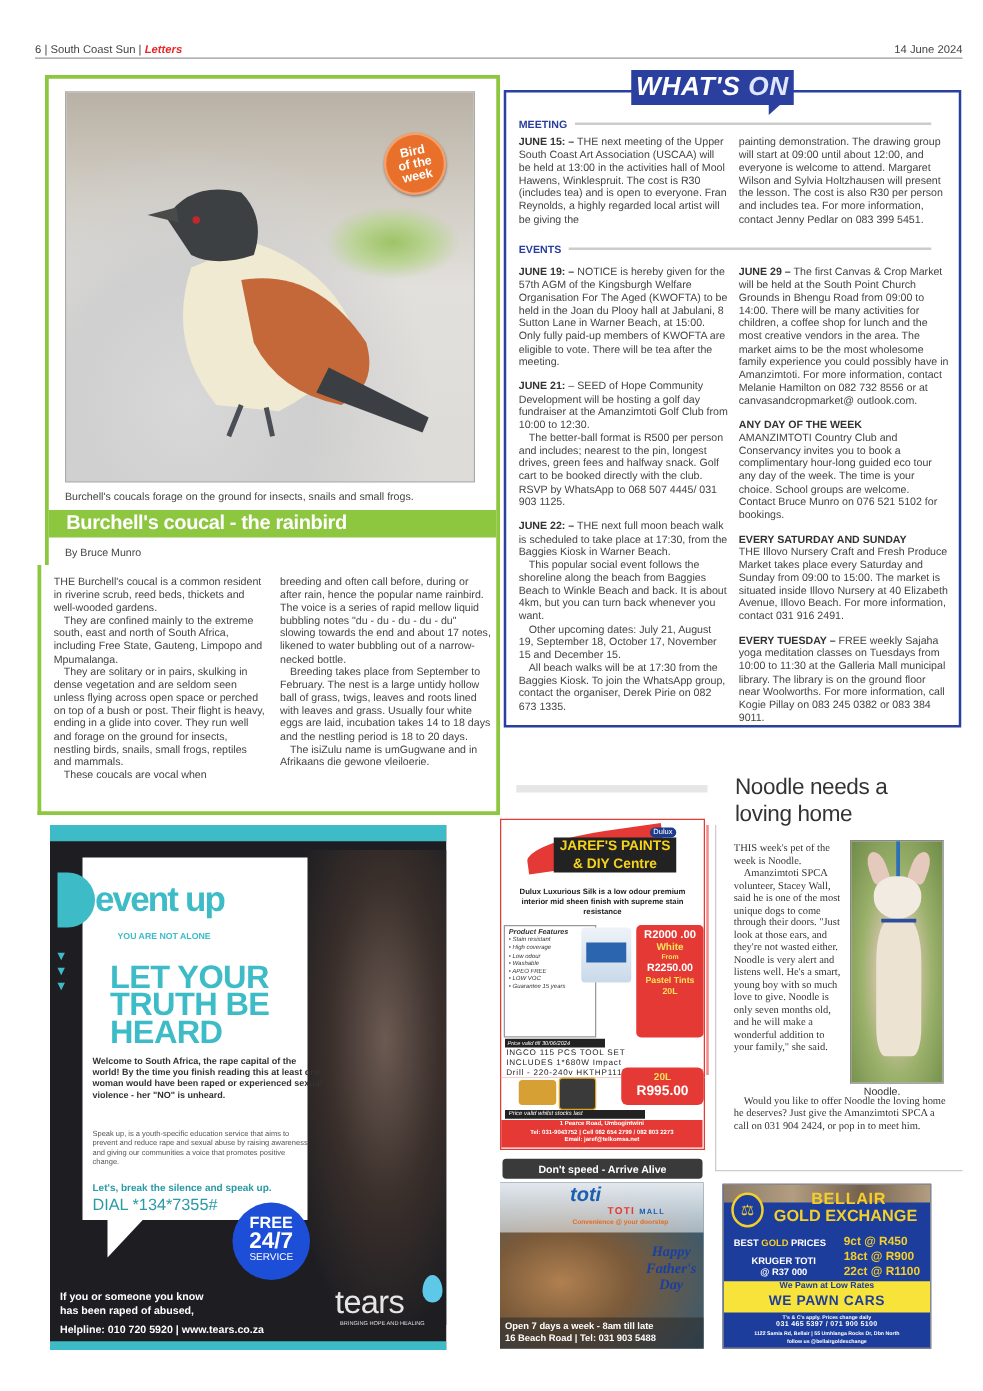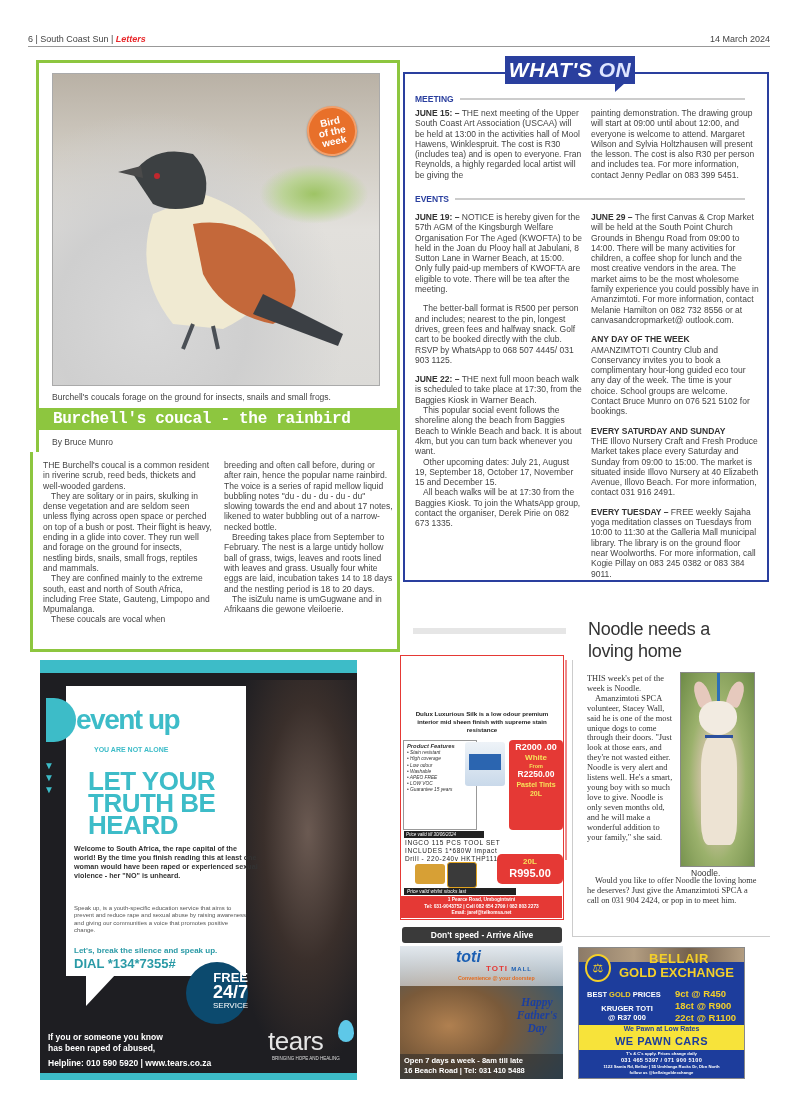--- a/index.html
+++ b/index.html
@@ -12,21 +12,21 @@
   .header .right { position: absolute; right: 0; top: 1px; }
 
   
   .bird { position: absolute; left: 36px; top: 60px; width: 364px; height: 397px; border: 3px solid #8dc63f; background: #fff; }
   .bird .photo { position: absolute; left: 13px; top: 10px; width: 328px; height: 313px; border: 1px solid #aaa; overflow: hidden;
      background: radial-gradient(ellipse at 30% 80%, #d8d8d8 0%, #cfcfcf 30%, transparent 60%), linear-gradient(180deg, #b9b1a5 0%, #d0cbc2 25%, #e2e0dc 50%, #dcdbd8 100%); }
   .bird .grass { position: absolute; right: 10px; top: 90px; width: 110px; height: 60px; background: radial-gradient(ellipse, #8fbf4a 0%, #b5d38a 40%, transparent 70%); opacity: .8; }
   .bird .bird-body { position: absolute; left: 60px; top: 60px; width: 230px; height: 220px; }
   .badge { position: absolute; right: 22px; top: 32px; width: 50px; height: 50px; border-radius: 50%; background: #e8702a; border: 2px solid #f3a06b; box-shadow: 0 1px 2px rgba(0,0,0,.4); color: #fff; font-weight: bold; font-size: 10px; line-height: 10px; text-align: center; padding-top: 9px; transform: rotate(-12deg); }
   .bird .caption { position: absolute; left: 13px; top: 329px; font-size: 8.5px; color: #444; }
-  .bird .headline-bar { position: absolute; left: 0; top: 345px; width: 358px; height: 22px; background: #8dc63f; color: #fff; font-weight: bold; font-size: 16px; line-height: 22px; padding-left: 14px; font-family: Liberation Mono, monospace; letter-spacing: -0.3px; transform-origin: left; }
+  .bird .headline-bar { position: absolute; left: 0; top: 345px; width: 358px; height: 22px; background: #8dc63f; color: #fff; font-weight: bold; font-size: 16px; line-height: 22px; padding-left: 14px; font-family: Liberation Sans, sans-serif; letter-spacing: -0.3px; transform-origin: left; }
   .bird .byline { position: absolute; left: 13px; top: 374px; font-size: 8.5px; color: #444; }
 
   .bird-body-text { position: absolute; left: 30px; top: 452px; width: 370px; height: 200px; border: 3px solid #8dc63f; border-top: 0; background: #fff; }
   .cols2 { position: absolute; left: 10px; top: 8px; width: 350px; display: flex; gap: 12px; font-size: 8.5px; line-height: 10.3px; color: #444; }
   .cols2 .col { flex: 1; }
   .cols2 p { margin: 0; }
   .cols2 p.ind { text-indent: 8px; }
 
   
   .whatson { position: absolute; left: 403px; top: 72px; width: 366px; height: 510px; border: 2.5px solid #2a3f9e; background: #fff; }
@@ -47,22 +47,22 @@
   .speakup .bubble { position: absolute; left: 26px; top: 26px; width: 180px; height: 290px; background: #fff; }
   .speakup .bubble::after { content: ""; position: absolute; left: 20px; bottom: -30px; border-left: 0 solid transparent; border-right: 30px solid transparent; border-top: 32px solid #fff; }
   .speakup .photo { position: absolute; left: 190px; top: 20px; width: 130px; height: 380px; background: radial-gradient(ellipse at 60% 40%, #6b5a52 0%, #3a2f2b 40%, #1e1e22 75%); }
   .su-logo { position: absolute; left: 10px; top: 18px; font-size: 28px; font-weight: bold; color: #3dbcc8; letter-spacing: -1.5px; }
   .su-semicircle { position: absolute; left: -20px; top: 12px; width: 30px; height: 44px; border-radius: 0 22px 22px 0; background: #3dbcc8; }
   .su-tag { position: absolute; left: 28px; top: 60px; font-size: 7px; font-weight: bold; color: #3dbcc8; }
   .su-head { position: absolute; left: 22px; top: 84px; font-size: 26px; font-weight: bold; color: #3dbcc8; line-height: 22px; letter-spacing: -0.5px; }
   .su-bold { position: absolute; left: 8px; top: 158px; font-size: 7.2px; line-height: 9px; font-weight: bold; color: #333; width: 185px; }
   .su-small { position: absolute; left: 8px; top: 219px; font-size: 6px; line-height: 7.3px; color: #555; width: 175px; }
   .su-cta { position: absolute; left: 8px; top: 260px; font-size: 8px; font-weight: bold; color: #2a9aa6; }
-  .su-dial { position: absolute; left: 8px; top: 270px; font-size: 13px; font-weight: bold; color: #2a9aa6; }
-  .su-free { position: absolute; left: 146px; top: 302px; width: 62px; height: 62px; border-radius: 50%; background: #0c4a6e; color: #fff; text-align: right; }
+  .su-dial { position: absolute; left: 8px; top: 270px; font-size: 13px; font-weight: normal; color: #2a9aa6; }
+  .su-free { position: absolute; left: 146px; top: 302px; width: 62px; height: 62px; border-radius: 50%; background: #1d4ed8; color: #fff; text-align: center; }
   .su-free .f1 { font-size: 13px; font-weight: bold; margin-top: 9px; line-height: 13px; }
   .su-free .f2 { font-size: 18px; font-weight: bold; line-height: 17px; }
   .su-free .f3 { font-size: 8px; line-height: 10px; }
   .su-foot { position: absolute; left: 8px; top: 372px; font-size: 8.5px; line-height: 11px; color: #fff; font-weight: bold; }
   .su-help { position: absolute; left: 8px; top: 398px; font-size: 8.5px; color: #fff; font-weight: bold; }
   .su-tears { position: absolute; left: 228px; top: 366px; font-size: 26px; color: #e5e5e5; letter-spacing: -0.5px; }
   .su-tears-tag { position: absolute; left: 232px; top: 396px; font-size: 4.5px; color: #ddd; }
   .su-drop { position: absolute; left: 298px; top: 360px; width: 16px; height: 22px; background: #5ec8e8; border-radius: 50% 50% 50% 50% / 60% 60% 40% 40%; }
   .su-arrows { position: absolute; left: 4px; top: 100px; color: #3dbcc8; font-size: 10px; line-height: 12px; }
 
@@ -138,21 +138,21 @@
   .bellair .pawn .s { font-size: 7px; line-height: 8px; }
   .bellair .pawn .b { font-size: 11px; line-height: 16px; letter-spacing: 0.5px; }
   .bellair .foot { position: absolute; left: 0; top: 103px; width: 100%; text-align: center; font-size: 4.2px; line-height: 6px; font-weight: bold; }
   .bellair .foot .ph { font-size: 5.6px; line-height: 7px; letter-spacing: .3px; }
 </style>
 </head>
 <body>
 
 <div class="header">
   <span class="left"><span>6 | South Coast Sun | </span><span class="section">Letters</span></span>
-  <span class="right">14 March 2024</span>
+  <span class="right">14 June 2024</span>
 </div>
 
 <div class="bird">
   <div class="photo">
     <div class="grass"></div>
     <svg class="bird-body" viewBox="0 0 230 220">
       <path d="M40 80 Q20 140 60 190 L110 195 Q160 170 170 130 Q150 80 90 60 Z" fill="#f0ead2"></path>
       <path d="M80 90 Q140 80 180 140 Q190 175 160 190 Q110 180 90 140 Z" fill="#c4683a"></path>
       <path d="M150 160 L230 200 L225 212 L140 180 Z" fill="#3b3f44"></path>
       <path d="M20 40 Q40 10 80 20 Q100 40 90 70 Q60 80 40 70 Z" fill="#3c4042"></path>
@@ -167,22 +167,22 @@
     </div>
   </div>
   <div class="caption">Burchell's coucals forage on the ground for insects, snails and small frogs.</div>
   <div class="headline-bar">Burchell's coucal - the rainbird</div>
   <div class="byline">By Bruce Munro</div>
 </div>
 <div class="bird-body-text">
   <div class="cols2">
     <div class="col">
       <p>THE Burchell's coucal is a common resident in riverine scrub, reed beds, thickets and well-wooded gardens.</p>
+      <p class="ind">They are confined mainly to the extreme south, east and north of South Africa, including Free State, Gauteng, Limpopo and Mpumalanga.</p>
       <p class="ind">They are solitary or in pairs, skulking in dense vegetation and are seldom seen unless flying across open space or perched on top of a bush or post. Their flight is heavy, ending in a glide into cover. They run well and forage on the ground for insects, nestling birds, snails, small frogs, reptiles and mammals.</p>
-      <p class="ind">They are confined mainly to the extreme south, east and north of South Africa, including Free State, Gauteng, Limpopo and Mpumalanga.</p>
       <p class="ind">These coucals are vocal when</p>
     </div>
     <div class="col">
       <p>breeding and often call before, during or after rain, hence the popular name rainbird. The voice is a series of rapid mellow liquid bubbling notes "du - du - du - du - du" slowing towards the end and about 17 notes, likened to water bubbling out of a narrow-necked bottle.</p>
       <p class="ind">Breeding takes place from September to February. The nest is a large untidy hollow ball of grass, twigs, leaves and roots lined with leaves and grass. Usually four white eggs are laid, incubation takes 14 to 18 days and the nestling period is 18 to 20 days.</p>
       <p class="ind">The isiZulu name is umGugwane and in Afrikaans die gewone vleiloerie.</p>
     </div>
   </div>
 </div>
 
@@ -200,20 +200,21 @@
     <p>painting demonstration. The drawing group will start at 09:00 until about 12:00, and everyone is welcome to attend. Margaret Wilson and Sylvia Holtzhausen will present the lesson. The cost is also R30 per person and includes tea. For more information, contact Jenny Pedlar on 083 399 5451.</p>
   </div>
 
   <div class="wo-sec" style="top:120px;">
       <span>EVENTS</span>
       <span class="rule"></span>
     </div>
 
   <div class="wo-col" style="left:10px; top:138px;">
     <p><b>JUNE 19: –</b><span> NOTICE is hereby given for the 57th AGM of the Kingsburgh Welfare Organisation For The Aged (KWOFTA) to be held in the Joan du Plooy hall at Jabulani, 8 Sutton Lane in Warner Beach, at 15:00. Only fully paid-up members of KWOFTA are eligible to vote. There will be tea after the meeting.</span></p>
+    <p style="margin-bottom:0;"><b>JUNE 21:</b><span> – SEED of Hope Community Development will be hosting a golf day fundraiser at the Amanzimtoti Golf Club from 10:00 to 12:30.</span></p>
     <p class="ind" style="margin-bottom:9px;">The better-ball format is R500 per person and includes; nearest to the pin, longest drives, green fees and halfway snack. Golf cart to be booked directly with the club. RSVP by WhatsApp to 068 507 4445/ 031 903 1125.</p>
     <p style="margin-bottom:0;"><b>JUNE 22: –</b><span> THE next full moon beach walk is scheduled to take place at 17:30, from the Baggies Kiosk in Warner Beach.</span></p>
     <p class="ind">This popular social event follows the shoreline along the beach from Baggies Beach to Winkle Beach and back. It is about 4km, but you can turn back whenever you want.</p>
     <p class="ind">Other upcoming dates: July 21, August 19, September 18, October 17, November 15 and December 15.</p>
     <p class="ind">All beach walks will be at 17:30 from the Baggies Kiosk. To join the WhatsApp group, contact the organiser, Derek Pirie on 082 673 1335.</p>
   </div>
 
   <div class="wo-col" style="left:186px; top:138px;">
     <p><b>JUNE 29 –</b><span> The first Canvas &amp; Crop Market will be held at the South Point Church Grounds in Bhengu Road from 09:00 to 14:00. There will be many activities for children, a coffee shop for lunch and the most creative vendors in the area. The market aims to be the most wholesome family experience you could possibly have in Amanzimtoti. For more information, contact Melanie Hamilton on 082 732 8556 or at canvasandcropmarket@ outlook.com.</span></p>
     <p><b>ANY DAY OF THE WEEK</b><br><span>AMANZIMTOTI Country Club and Conservancy invites you to book a complimentary hour-long guided eco tour any day of the week. The time is your choice. School groups are welcome. Contact Bruce Munro on 076 521 5102 for bookings.</span></p>
@@ -242,28 +243,33 @@
   <div class="su-arrows">▼<br>▼<br>▼</div>
   <div class="su-free">
     <div class="f1">FREE</div>
     <div class="f2">24/7</div>
     <div class="f3">SERVICE</div>
   </div>
   <div class="su-foot">
     <div>If you or someone you know</div>
     <div>has been raped of abused,</div>
   </div>
-  <div class="su-help">Helpline: 010 590 5920 | www.tears.co.za</div>
+  <div class="su-help">Helpline: 010 720 5920 | www.tears.co.za</div>
   <div class="su-tears">tears</div>
   <div class="su-drop"></div>
   <div class="su-tears-tag">BRINGING HOPE AND HEALING</div>
   <div class="botbar"></div>
 </div>
 
 <div class="jareef">
+  <div class="logo-area">
+    <div class="swoosh"></div>
+    <div class="jname">JAREF'S PAINTS &amp; DIY Centre</div>
+    <div class="dulux">Dulux</div>
+  </div>
   <div class="desc">Dulux Luxurious Silk is a low odour premium interior mid sheen finish with supreme stain resistance</div>
   <div class="features">
     <b>Product Features</b>
     <div>• Stain resistant</div>
     <div>• High coverage</div>
     <div>• Low odour</div>
     <div>• Washable</div>
     <div>• APEO FREE</div>
     <div>• LOW VOC</div>
     <div>• Guarantee 15 years</div>
@@ -308,21 +314,21 @@
   <div class="logo">toti</div>
   <div class="brand"><span>TOTI</span> <span class="mall">MALL</span></div>
   <div class="tag">Convenience @ your doorstep</div>
   <div class="happy">
     <div>Happy</div>
     <div>Father's</div>
     <div>Day</div>
   </div>
   <div class="bottom">
     <div>Open 7 days a week - 8am till late</div>
-    <div>16 Beach Road | Tel: 031 410 5488</div>
+    <div>16 Beach Road | Tel: 031 903 5488</div>
   </div>
 </div>
 
 <div class="noodle-rule"></div>
 <div class="noodle-title">
   <div>Noodle needs a</div>
   <div>loving home</div>
 </div>
 <div class="noodle-box">
   <div class="accent"></div>

